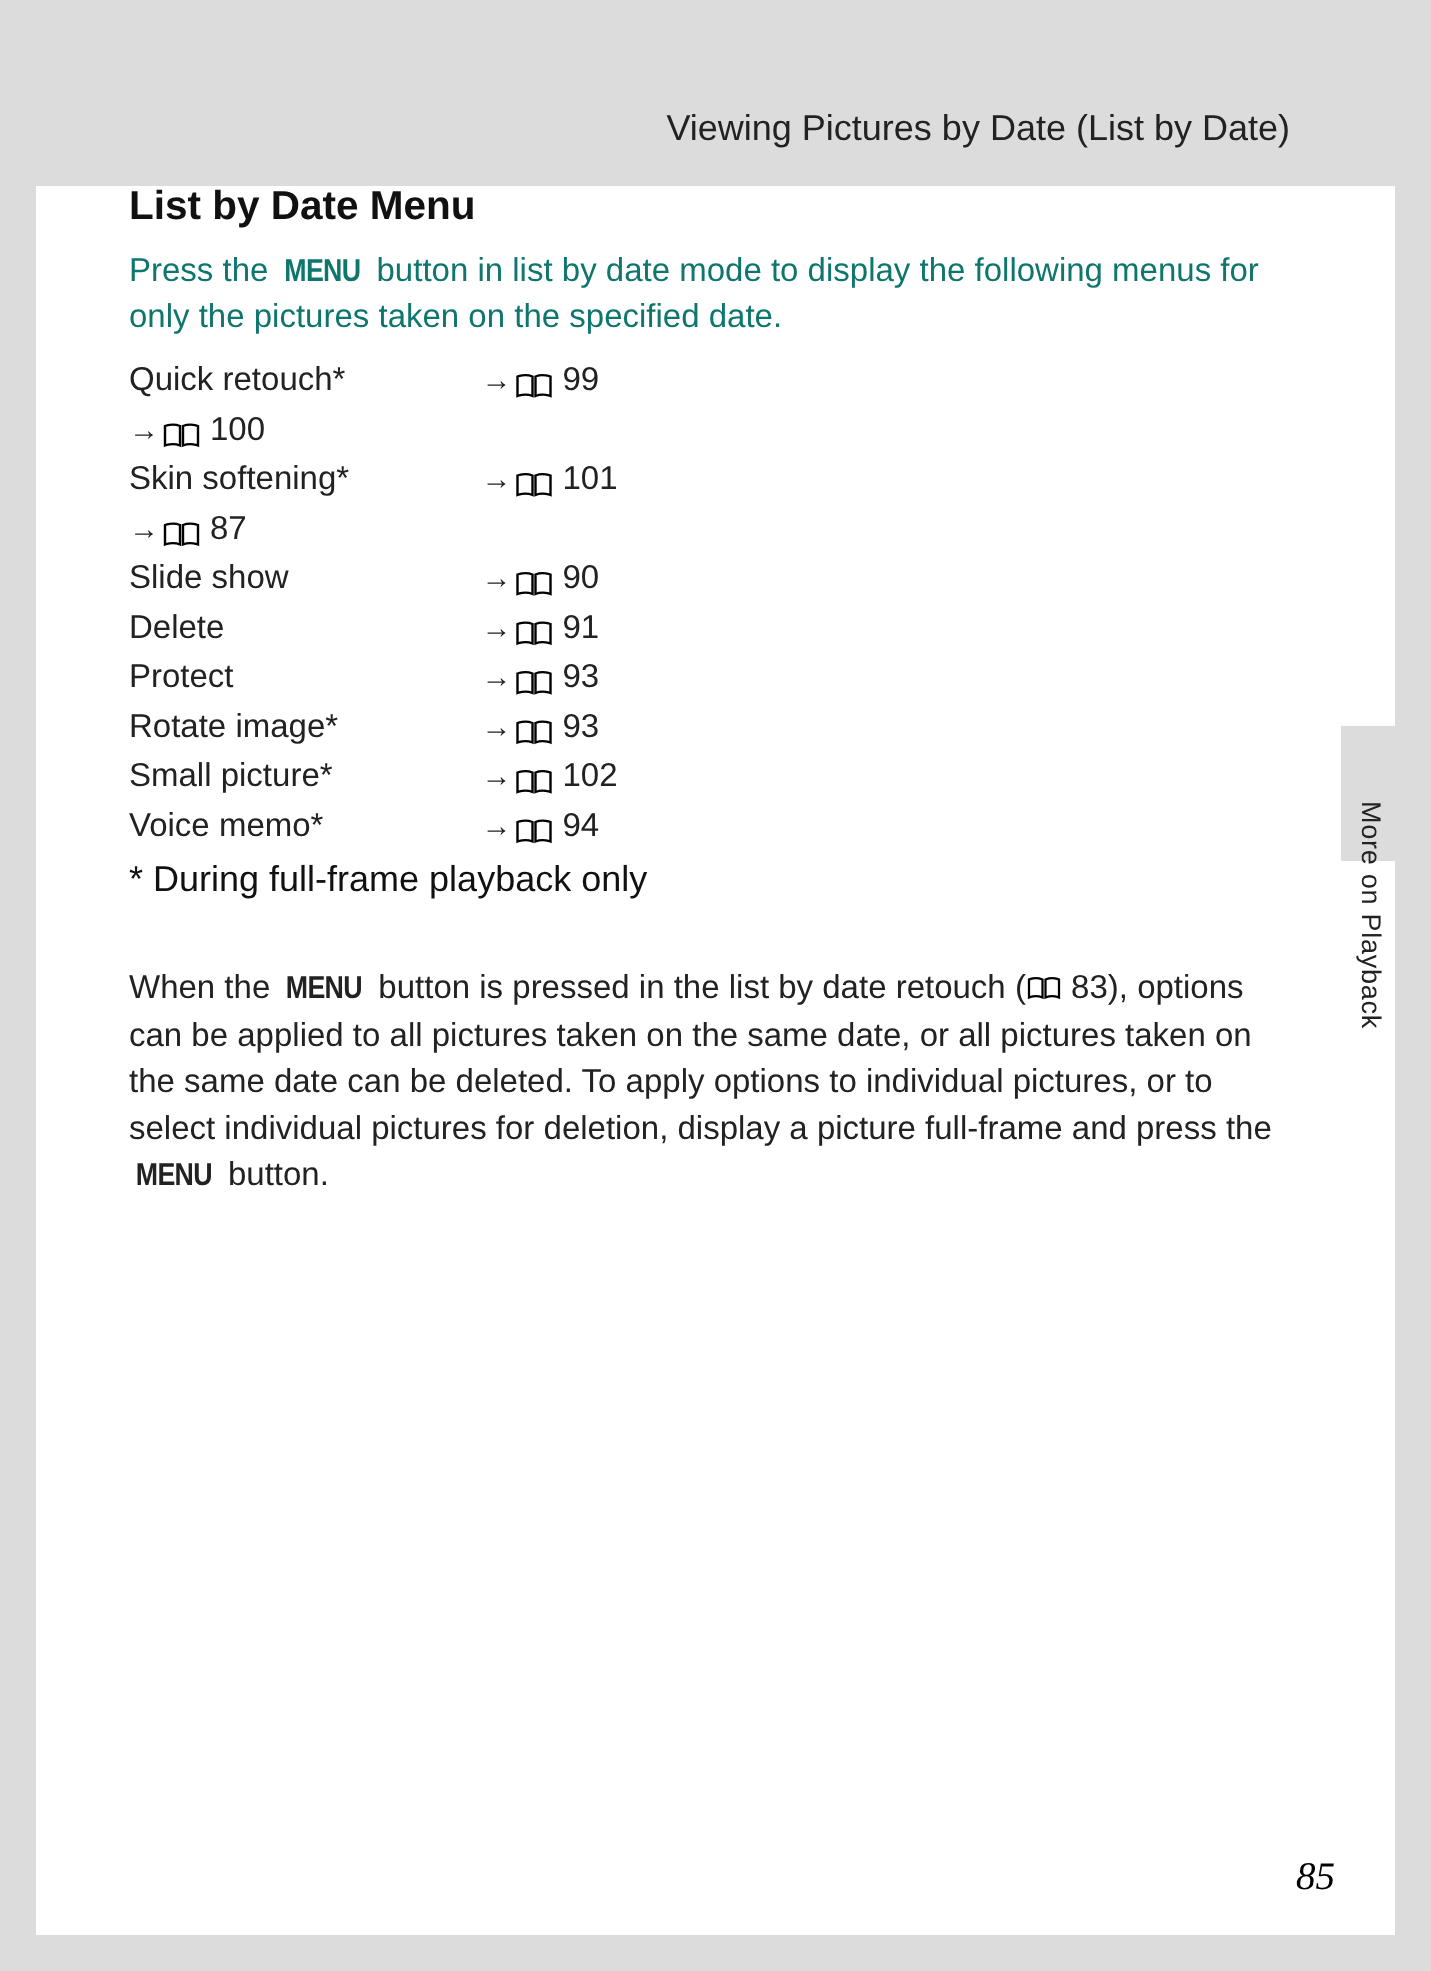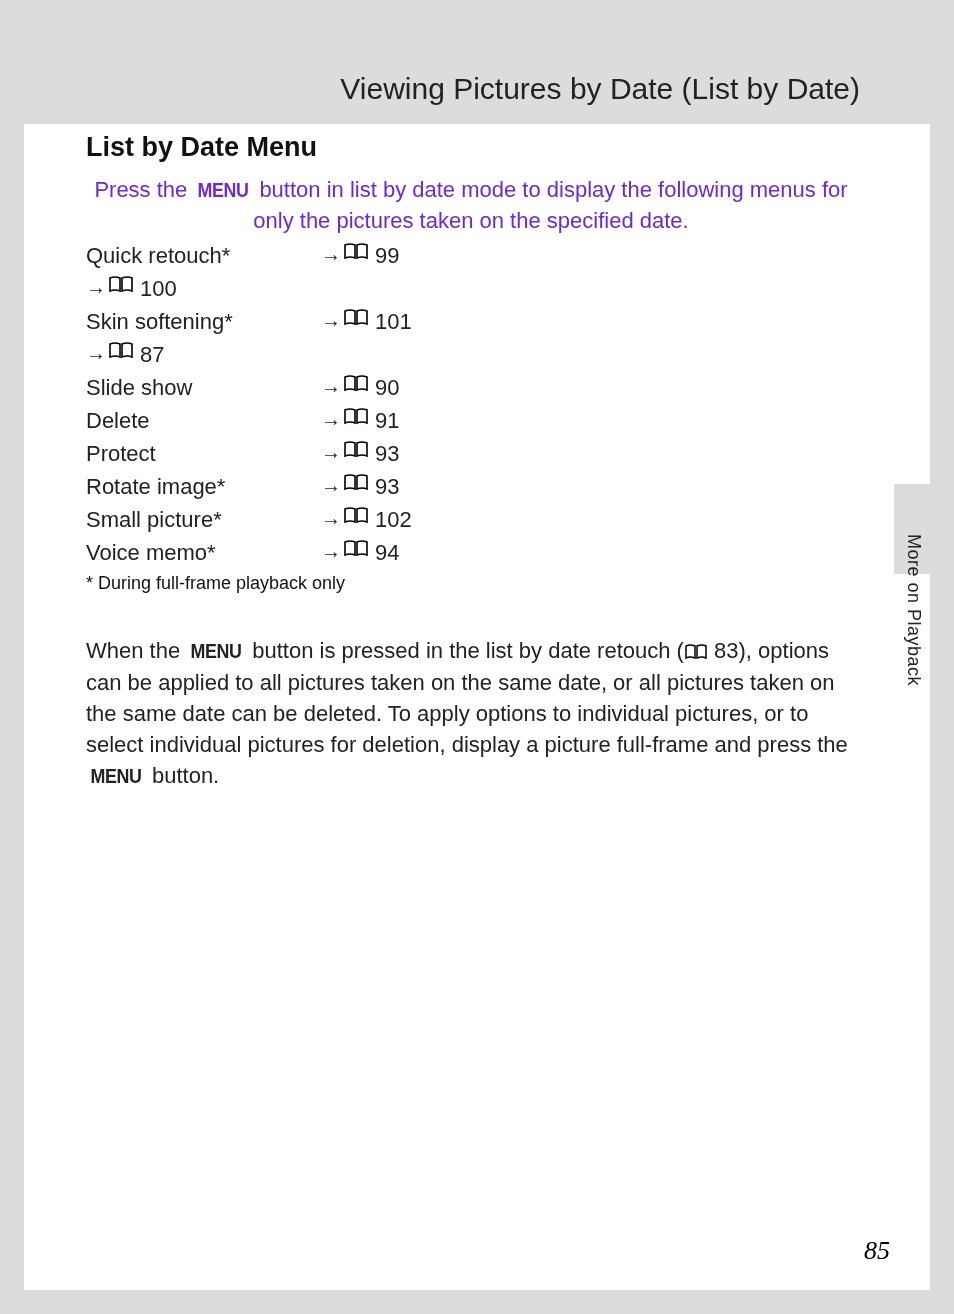--- a/index.html
+++ b/index.html
@@ -23,21 +23,21 @@
     left: 0;
     top: 0;
     width: 100%;
     height: 100px;
     background: #dcdcdc;
   }
   .header-title {
     position: absolute;
     right: 70px;
     top: 48px;
-    font-size: 30px;
+    font-size: 24px;
     color: #222;
   }
   .side-tab {
     position: absolute;
     right: 0;
     top: 460px;
     width: 36px;
     height: 90px;
     background: #dcdcdc;
   }
@@ -47,75 +47,74 @@
     top: 510px;
     writing-mode: vertical-rl;
     text-orientation: mixed;
     font-size: 18px;
     color: #222;
     letter-spacing: 0.5px;
   }
   .content {
     position: absolute;
     left: 62px;
-    top: 108px;
+    top: 98px;
     width: 770px;
     color: #111;
   }
   .h1 {
     font-size: 27px;
     font-weight: 700;
     margin-bottom: 12px;
   }
   .para {
     font-size: 22px;
     line-height: 1.4;
     font-weight: 300;
-    color: #6d28d9;
+    color: #0f766e;
     margin-bottom: 1px;
-    text-align: center;
   }
   .menu-word {
     font-family: Arial, sans-serif;
     font-weight: 900;
     font-size: 21px;
     letter-spacing: -0.5px;
     transform: scaleX(0.85);
     display: inline-block;
   }
   .menu-list {
     margin-top: 6px;
     font-size: 22px;
     font-weight: 300;
     color: #222;
   }
   .menu-row {
     display: flex;
-    align-items: flex-start;
+    align-items: flex-end;
     height: 33px;
   }
   .menu-label {
     width: 235px;
     flex-shrink: 0;
   }
   .arrow {
     font-size: 20px;
     margin-right: 2px;
   }
   .book-icon {
     display: inline-block;
     vertical-align: -2px;
     margin-right: 6px;
   }
   .book-icon svg { display: block; }
   .page-ref { }
   .footnote {
-    font-size: 18px;
-    font-weight: 300;
-    margin-top: 0;
+    font-size: 24px;
+    font-weight: 300;
+    margin-top: 10px;
     margin-bottom: 42px;
   }
   .para2 {
     font-size: 22px;
     line-height: 1.4;
     font-weight: 300;
     color: #222;
   }
   .inline-book {
     display: inline-block;

